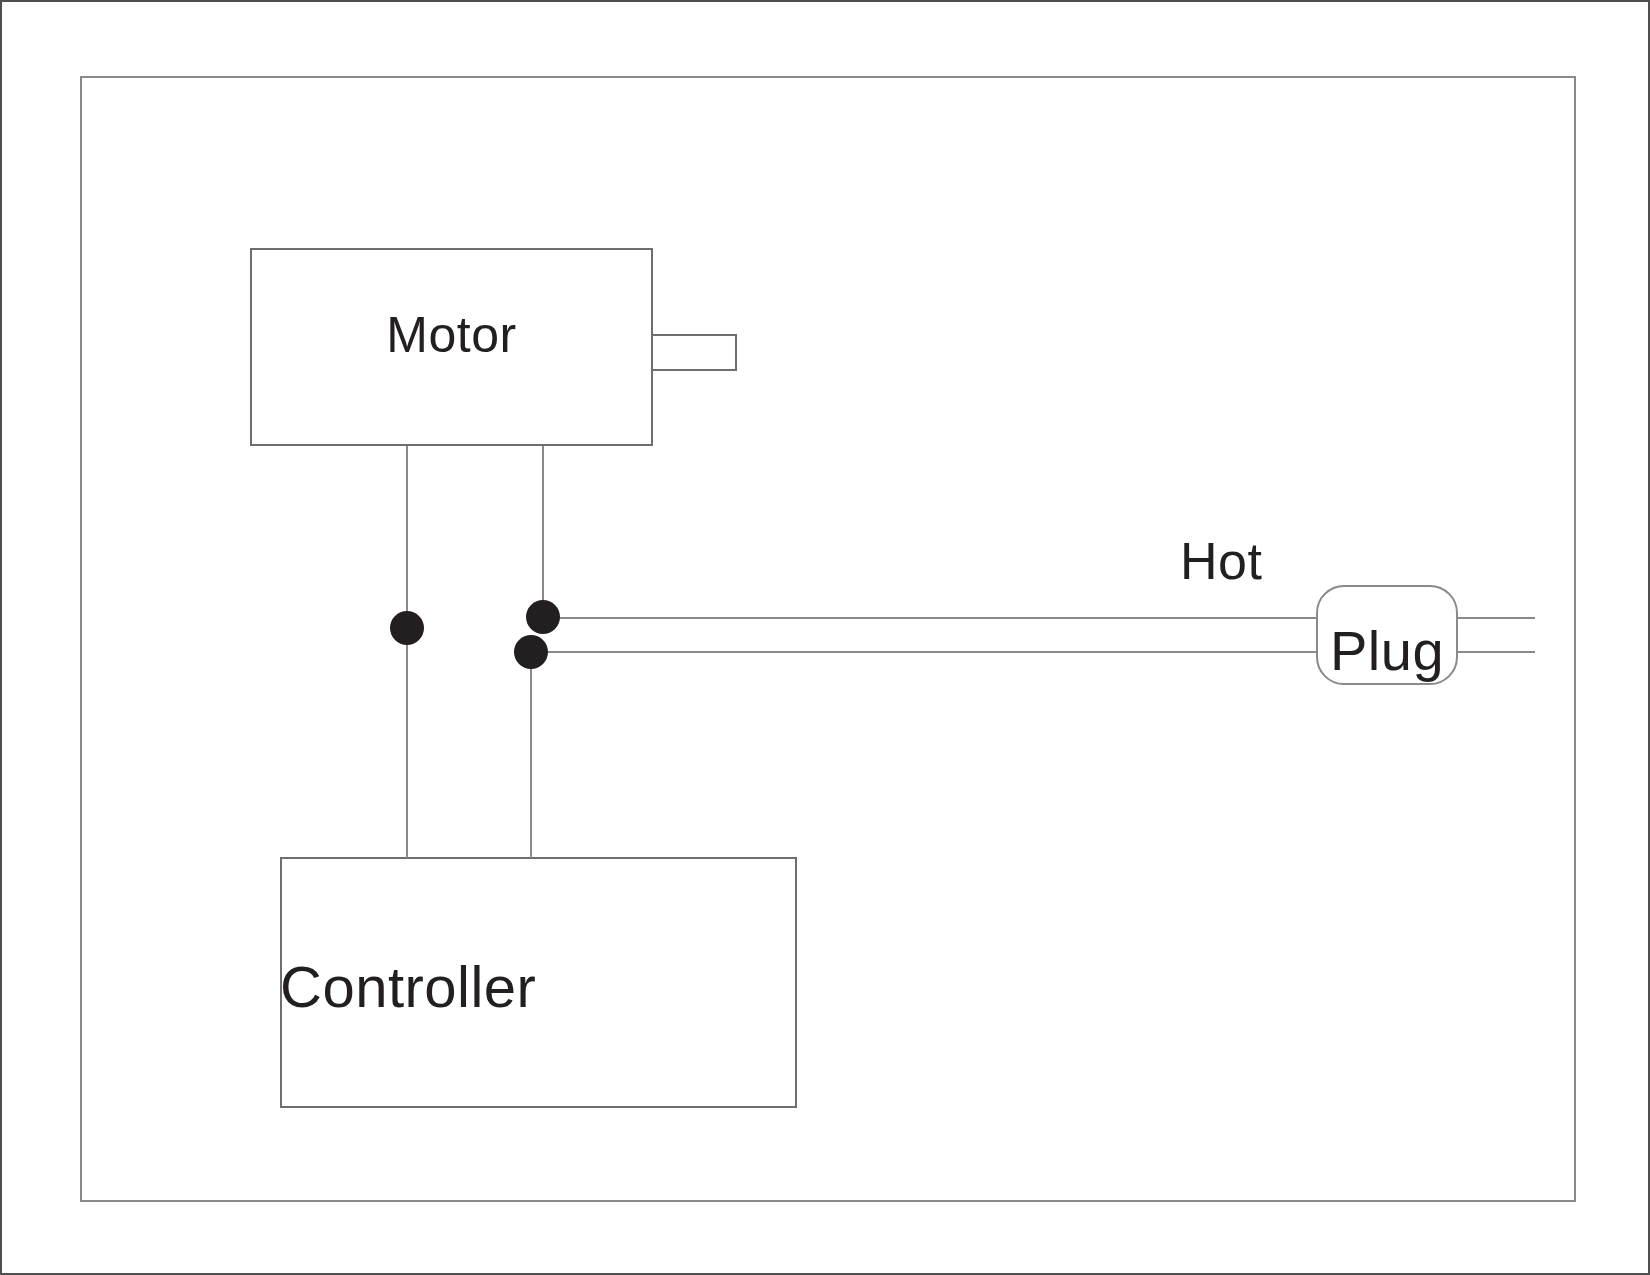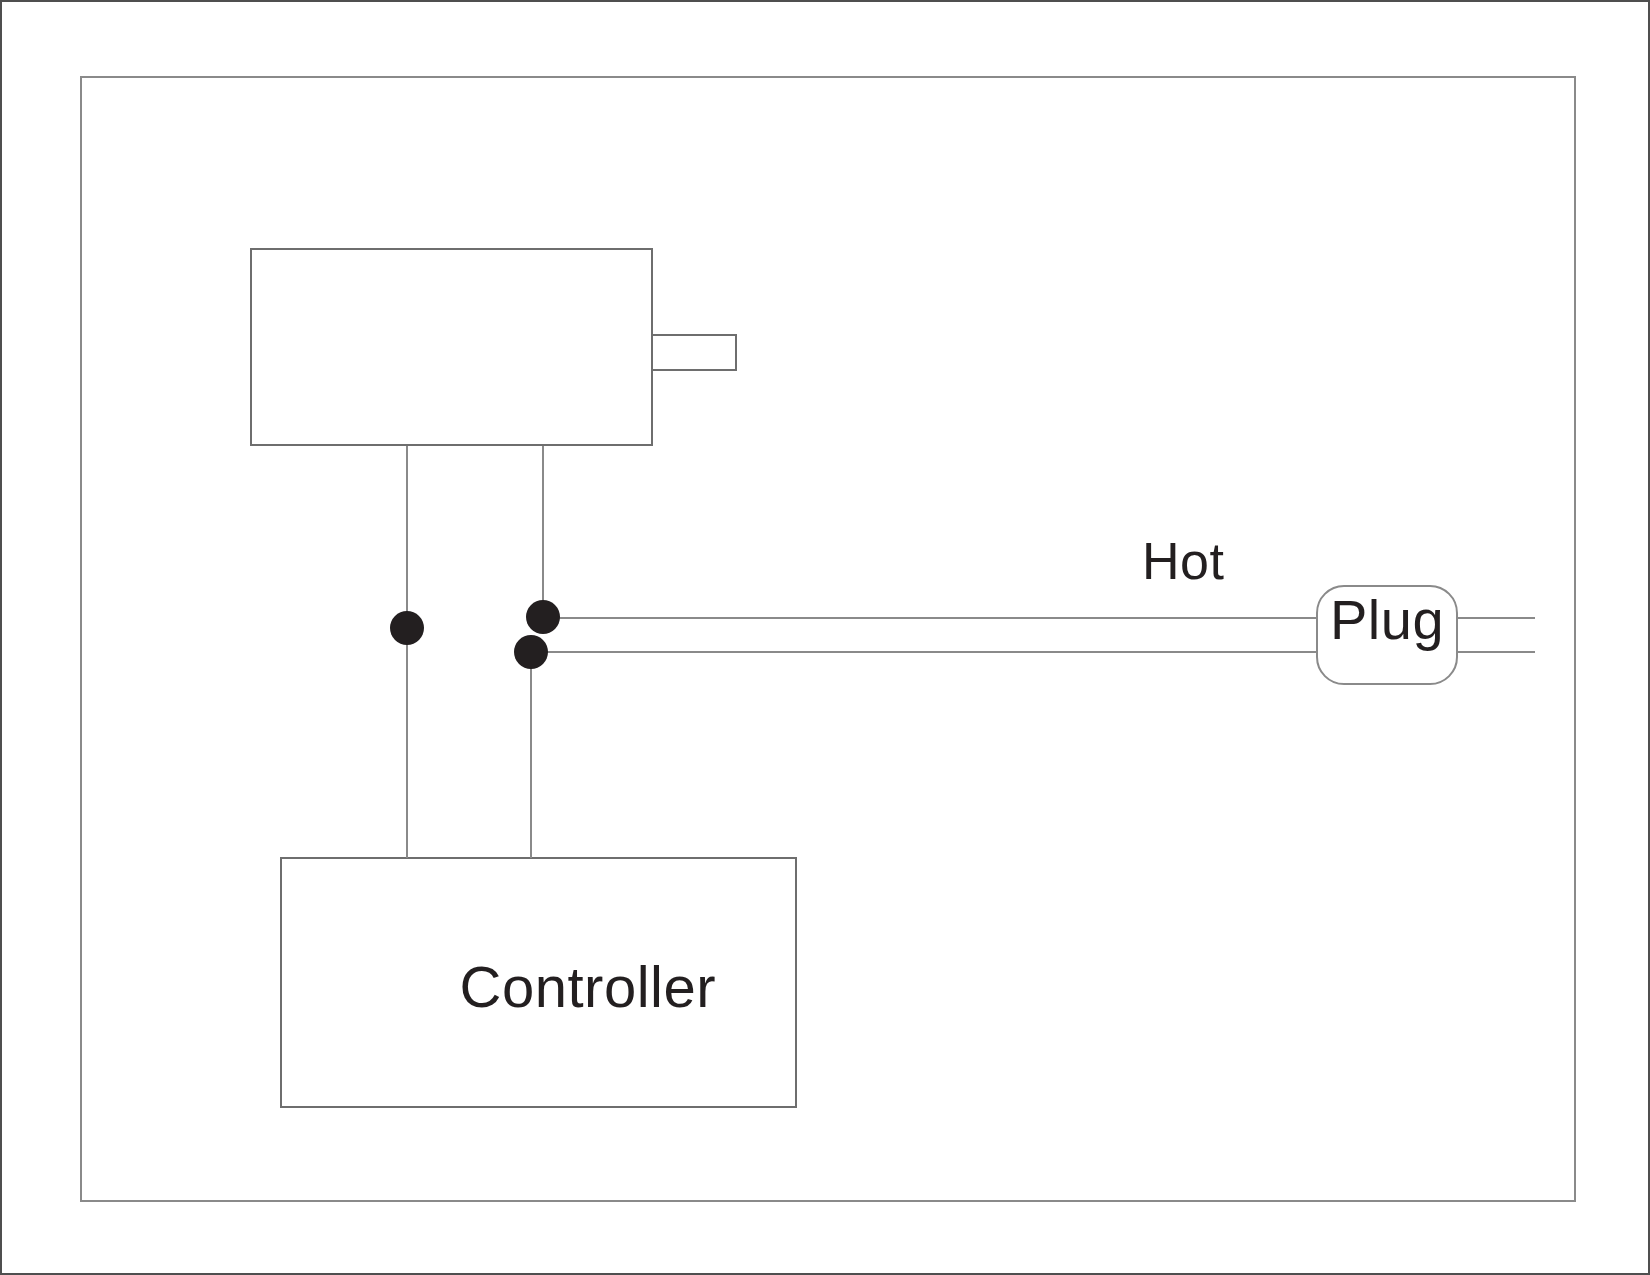--- a/index.html
+++ b/index.html
@@ -36,21 +36,21 @@
     background:var(--background);
   }
   .motor-box{left:248px;top:246px;width:403px;height:198px;}
   .shaft-stub{left:649px;top:332px;width:86px;height:37px;}
   .controller-box{left:278px;top:855px;width:517px;height:251px;}
   .plug-box{
     position:absolute;left:1314px;top:583px;width:142px;height:100px;
     border:2px solid var(--frame-border);
     border-radius:28px;
     background:var(--background);
-    display:flex;align-items:flex-start;justify-content:center;
+    display:flex;align-items:flex-end;justify-content:center;
     z-index:5;
   }
   .wire{position:absolute;background:var(--wire);z-index:1;}
   .wire.v{width:2px;}
   .wire.h{height:2px;}
   .wire-motor-controller{left:404px;top:444px;height:412px;}
   .wire-motor-hot{left:540px;top:444px;height:171px;}
   .wire-controller-neutral{left:528px;top:650px;height:206px;}
   .wire-hot{left:541px;top:615px;width:992px;}
   .wire-neutral{left:529px;top:649px;width:1004px;}
@@ -63,23 +63,23 @@
   .dot-neutral{left:512px;top:633px;}
   .label{
     position:absolute;
     line-height:1;
     letter-spacing:0.5px;
     color:var(--text);
     white-space:nowrap;
     z-index:6;
   }
   .motor-label{left:248px;top:308px;width:403px;text-align:center;font-size:50px;}
-  .controller-label{left:278px;top:956px;width:436px;text-align:right;font-size:58px;}
+  .controller-label{left:278px;top:956px;width:436px;text-align:left;font-size:58px;}
   .plug-label{font-size:56px;letter-spacing:0.5px;color:var(--text);}
-  .hot-label{left:1140px;top:533px;font-size:52px;}
+  .hot-label{left:1178px;top:533px;font-size:52px;}
   .neutral-label{left:1170px;top:702px;font-size:54px;}
 </style>
 </head>
 <body>
 
 <div class="page">
 
   <div class="frame"></div>
 
   <div class="wire v wire-motor-controller"></div>
@@ -93,16 +93,17 @@
   <div class="dot dot-neutral"></div>
 
   <div class="box motor-box"></div>
   <div class="box shaft-stub"></div>
   <div class="box controller-box"></div>
 
   <div class="plug-box">
     <span class="plug-label">Plug</span>
   </div>
 
+  <div class="label motor-label">Motor</div>
   <div class="label controller-label">Controller</div>
   <div class="label hot-label">Hot</div>
 
 </div>
 
 </body></html>

